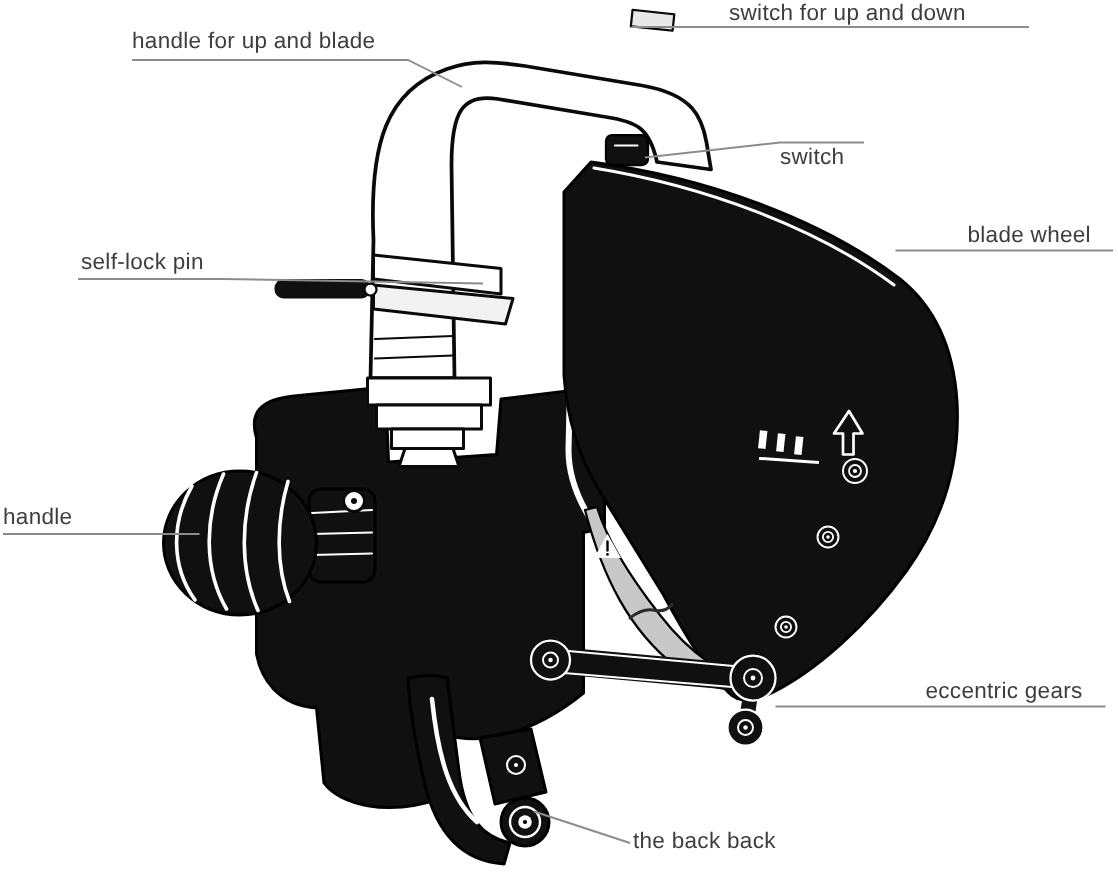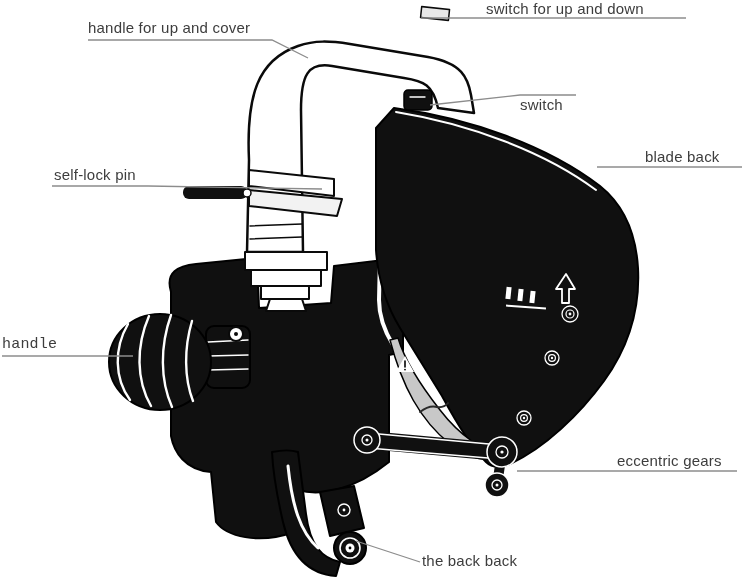--- a/index.html
+++ b/index.html
@@ -174,27 +174,27 @@
       <polyline points="52,186 148,186 322,189"></polyline>
       <polyline points="597,167 742,167"></polyline>
       <polyline points="2,356 133,356"></polyline>
       <polyline points="517,471 737,471"></polyline>
       <polyline points="356,541 420,562"></polyline>
     </g>
   </svg>
 
   <div class="label" style="left:486px; top:0px;">switch for up and down</div>
 
-  <div class="label" style="left:88px; top:19px;">handle for up and cover</div>
+  <div class="label" style="left:88px; top:19px;">handle for up and blade</div>
 
   <div class="label" style="left:520px; top:76px;margin-top:20px;">switch</div>
 
   <div class="label" style="left:54px; top:166px;">self-lock pin</div>
 
-  <div class="label" style="left:645px; top:148px;">blade back</div>
-
-  <div class="label" style="left:2px; top:336px;font-family:Liberation Mono, monospace;">handle</div>
+  <div class="label" style="left:645px; top:148px;">blade wheel</div>
+
+  <div class="label" style="left:2px; top:336px;">handle</div>
 
   <div class="label" style="left:617px; top:452px;">eccentric gears</div>
 
   <div class="label" style="left:422px; top:552px;">the back back</div>
 
 </div>
 
 </body></html>

